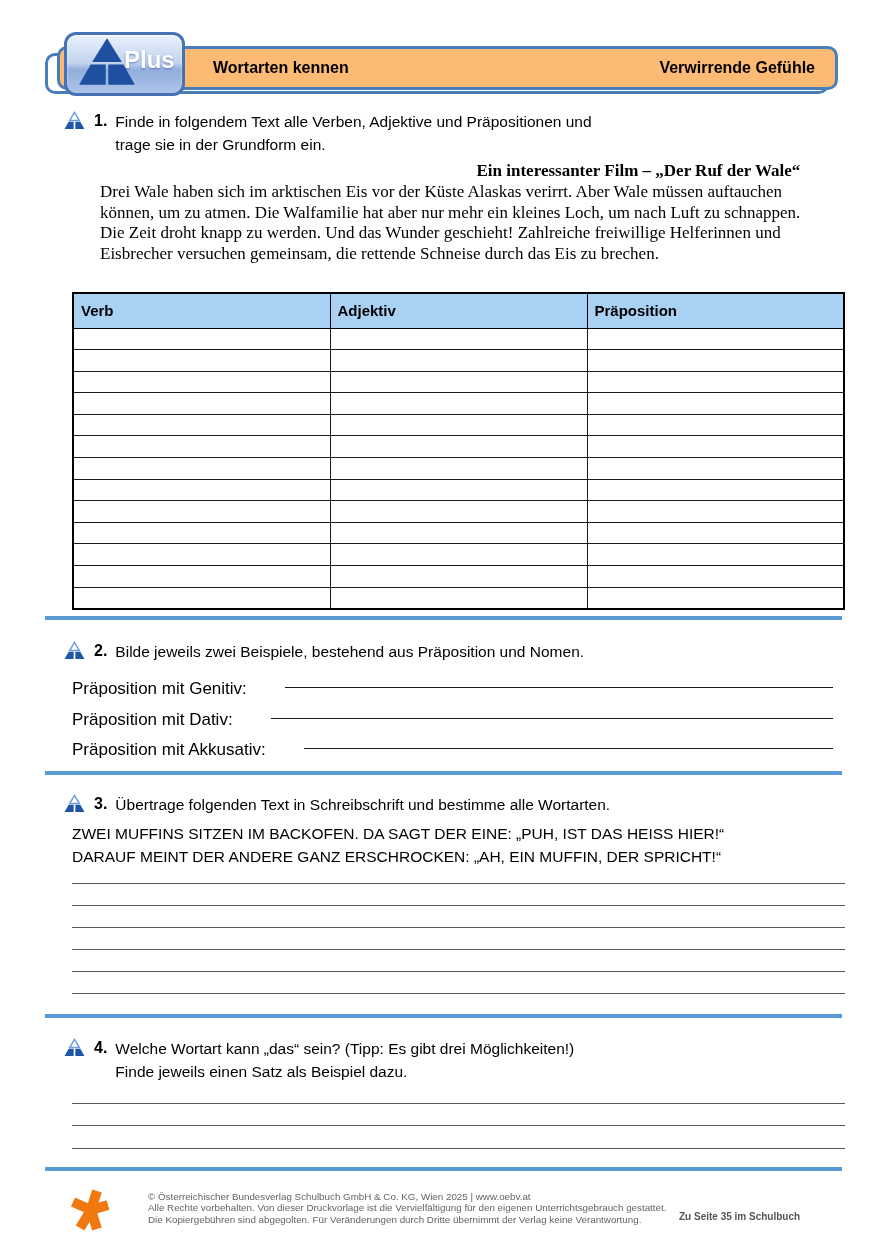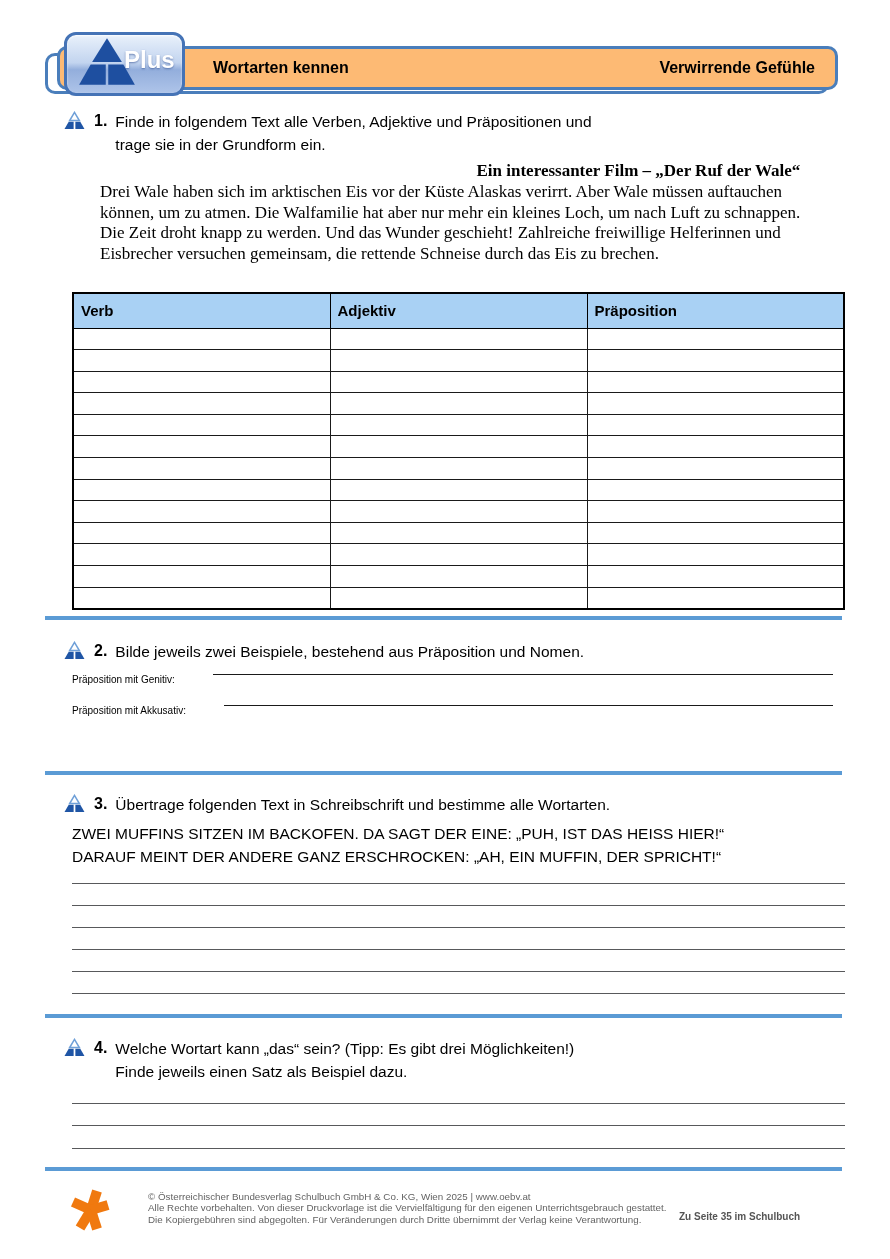--- a/index.html
+++ b/index.html
@@ -53,21 +53,21 @@
     background:#A9D1F4; text-align:left; font-size:15px; font-weight:bold;
     height:35px; padding:0 0 0 7px; border:1.5px solid #000;
   }
   table.wtable td { height:21.6px; border:1px solid #1a1a1a; }
 
   
   .bdiv { position:absolute; left:45px; width:797px; height:4px; background:#5B9BD5; }
 
   
   .fields { position:absolute; left:72px; top:674px; width:761px; }
-  .frow { display:flex; align-items:flex-start; height:30.6px; font-size:10px;gap:32px; }
+  .frow { display:flex; align-items:center; height:30.6px; font-size:17px;gap:32px; }
   .frow .flabel { white-space:nowrap; padding-right:6px; }
   .frow .fline { flex:1; border-bottom:1.3px solid #1a1a1a; margin-bottom:3px; }
 
   
   .muffin { position:absolute; left:72px; top:822px; font-size:15.5px; line-height:23px; }
   .muffin div { white-space:nowrap; }
 
   
   .wlines { position:absolute; left:72px; width:773px; }
   .wline { border-bottom:1.5px solid #58595B; }
@@ -210,20 +210,24 @@
         <path d="M12.9 11.4 L18.1 11.4 L22.5 19 L12.9 19 Z" fill="#1F55A5"></path>
       </svg>
     </span>
     <span class="tnum">2.</span>
     <span class="ttext">Bilde jeweils zwei Beispiele, bestehend aus Präposition und Nomen.</span>
   </div>
 
   <div class="fields">
     <div class="frow">
       <span class="flabel">Präposition mit Genitiv:</span>
+      <span class="fline"></span>
+    </div>
+    <div class="frow">
+      <span class="flabel">Präposition mit Dativ:</span>
       <span class="fline"></span>
     </div>
     <div class="frow">
       <span class="flabel">Präposition mit Akkusativ:</span>
       <span class="fline"></span>
     </div>
   </div>
 
   <div class="bdiv" style="top:771px;"></div>
 

